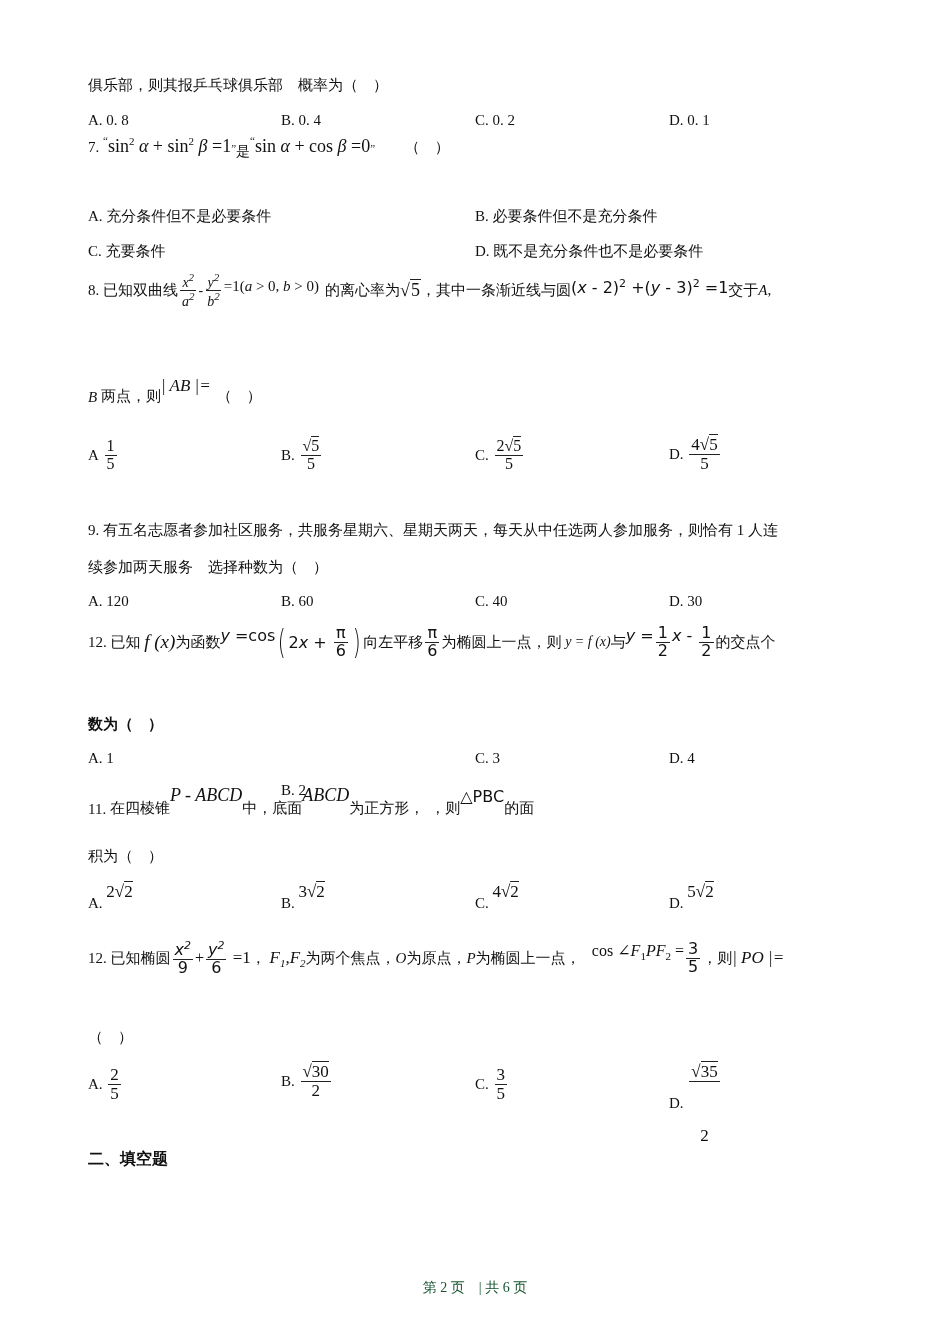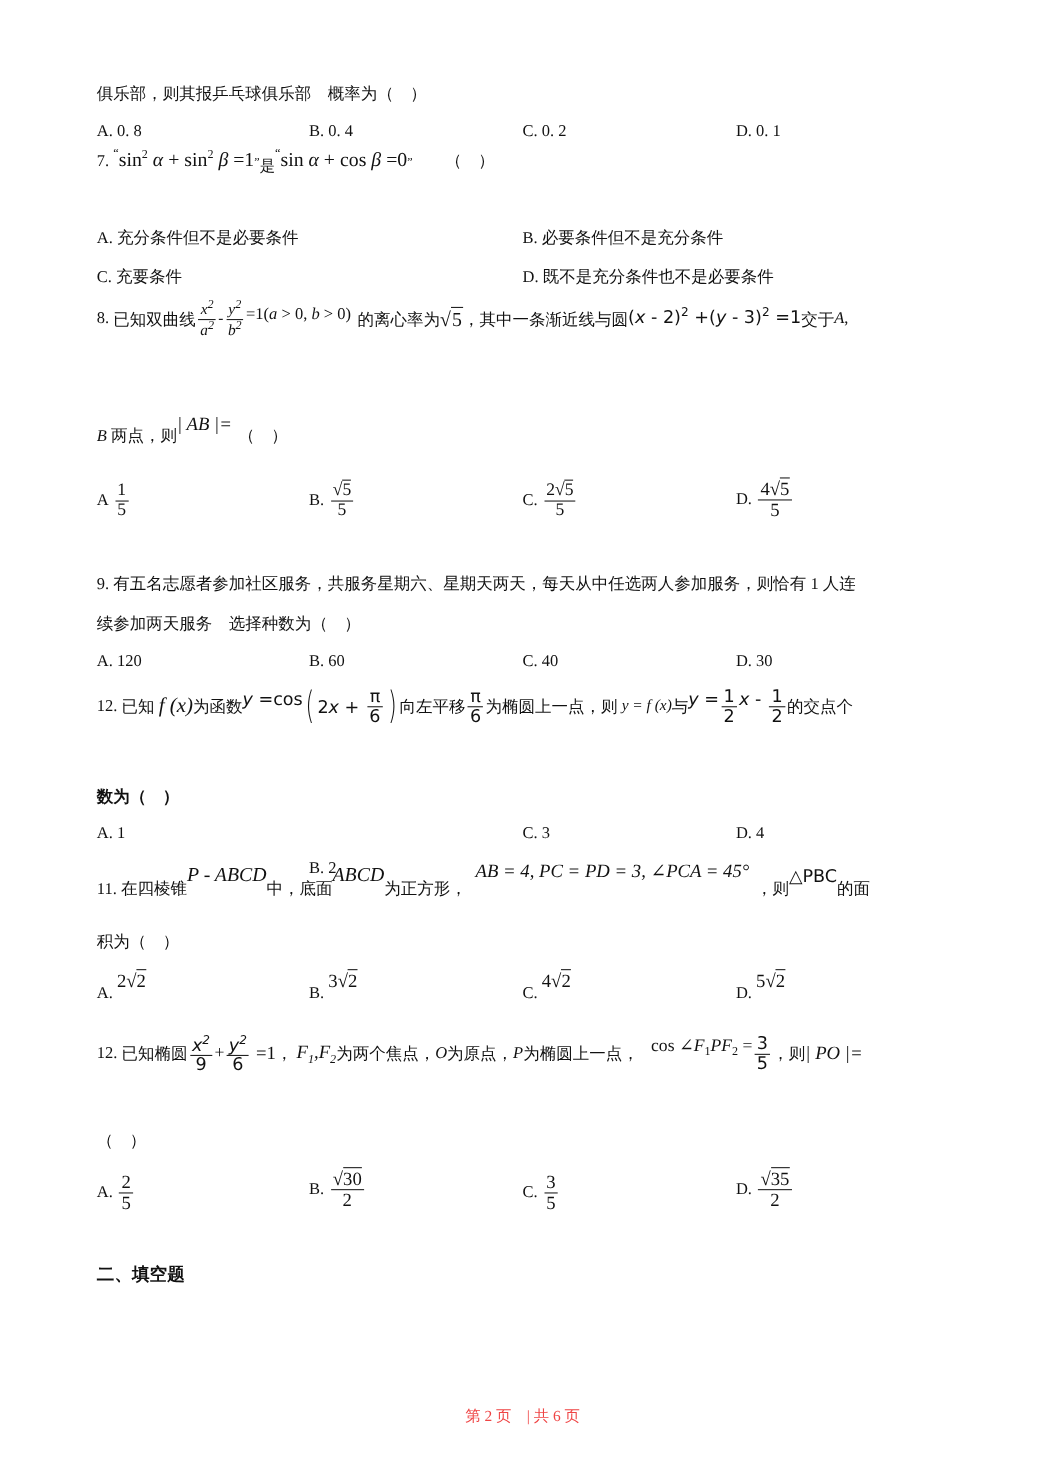--- a/index.html
+++ b/index.html
@@ -10,21 +10,21 @@
   .mi { font-style:italic; }
   .sup { font-size:11px; vertical-align:super; }
   .sub { font-size:11px; vertical-align:sub; }
   .frac { display:inline-flex; flex-direction:column; align-items:center; vertical-align:middle; line-height:1.05; margin:0 2px; }
   .frac .num { border-bottom:1px solid #222; padding:0 2px; }
   .frac .den { padding:0 2px; }
   .sqrt { display:inline-block; }
   .sqrt .rad { border-top:1px solid #222; padding:0 1px; }
   .paren-big { font-size:34px; font-weight:100; vertical-align:middle; line-height:1; transform:scaleX(0.6); display:inline-block; }
   .heading { font-family:"DejaVu Sans","Liberation Sans",sans-serif; font-weight:bold; font-size:16px; }
-  .footer { font-size:14px; color:#ef4444; }
+  .footer { font-size:14px; color:#14532d; }
   .opt-label { font-size:15px; }
 </style>
 </head>
 <body>
 
 <div class="abs" style="left:88px;top:76px;">俱乐部，则其报乒乓球俱乐部　概率为（　）</div>
 <div class="abs opt-label" style="left:88px;top:112px;"><span>A.</span> <span>0. 8</span></div>
 <div class="abs opt-label" style="left:281px;top:112px;"><span>B.</span> <span>0. 4</span></div>
 <div class="abs opt-label" style="left:475px;top:112px;"><span>C.</span> <span>0. 2</span></div>
 <div class="abs opt-label" style="left:669px;top:112px;"><span>D.</span> <span>0. 1</span></div>
@@ -132,21 +132,20 @@
 <div class="abs opt-label" style="left:281px;top:782px;"><span>B.</span> <span>2</span></div>
 <div class="abs opt-label" style="left:475px;top:750px;"><span>C.</span> <span>3</span></div>
 <div class="abs opt-label" style="left:669px;top:750px;"><span>D.</span> <span>4</span></div>
 
 <div class="abs" style="left:88px;top:782px;display:flex;align-items:flex-end;height:36px;">
   <span>11.</span>&nbsp;<span>在四棱锥</span>
   <span class="math mi" style="font-size:18px;margin-bottom:12px;">P - ABCD</span>
   <span>中，底面</span>
   <span class="math mi" style="font-size:18px;margin-bottom:12px;">ABCD</span>
   <span>为正方形，</span>
-  <span class="math mi" style="font-size:17px;margin-bottom:16px;margin-left:8px;">AB = 4, PC = PD = 3, ∠PCA = 45°</span>
   <span style="margin-left:6px;">，则</span>
   <span class="math" style="font-family:'DejaVu Sans',sans-serif;font-size:16px;margin-bottom:12px;">△PBC</span>
   <span>的面</span>
 </div>
 <div class="abs" style="left:88px;top:847px;">积为（　）</div>
 <div class="abs" style="left:88px;top:882px;display:flex;align-items:flex-end;">
   <span>A.</span>&nbsp;
   <span class="math" style="font-size:17px;margin-bottom:10px;"><span>2</span>√<span style="border-top:1px solid #222;">2</span></span>
 </div>
 <div class="abs" style="left:281px;top:882px;display:flex;align-items:flex-end;">
@@ -208,21 +207,21 @@
 </div>
 <div class="abs" style="left:475px;top:1066px;display:flex;align-items:center;">
   <span>C.</span>&nbsp;
   <span class="frac math" style="font-size:17px;">
       <span class="num">3</span>
       <span class="den">5</span>
     </span>
 </div>
 <div class="abs" style="left:669px;top:1063px;display:flex;align-items:center;">
   <span>D.</span>&nbsp;
-  <span class="frac math" style="font-size:17px;">
+  <span class="frac math" style="font-size:17px;gap:45px;">
       <span class="num">√<span style="border-top:1px solid #222;">35</span></span>
       <span class="den">2</span>
     </span>
 </div>
 
 <div class="abs heading" style="left:88px;top:1149px;">二、填空题</div>
 
 <div class="abs footer" style="left:0;width:950px;text-align:center;top:1279px;">第 2 页　| 共 6 页</div>
 
 </body></html>

